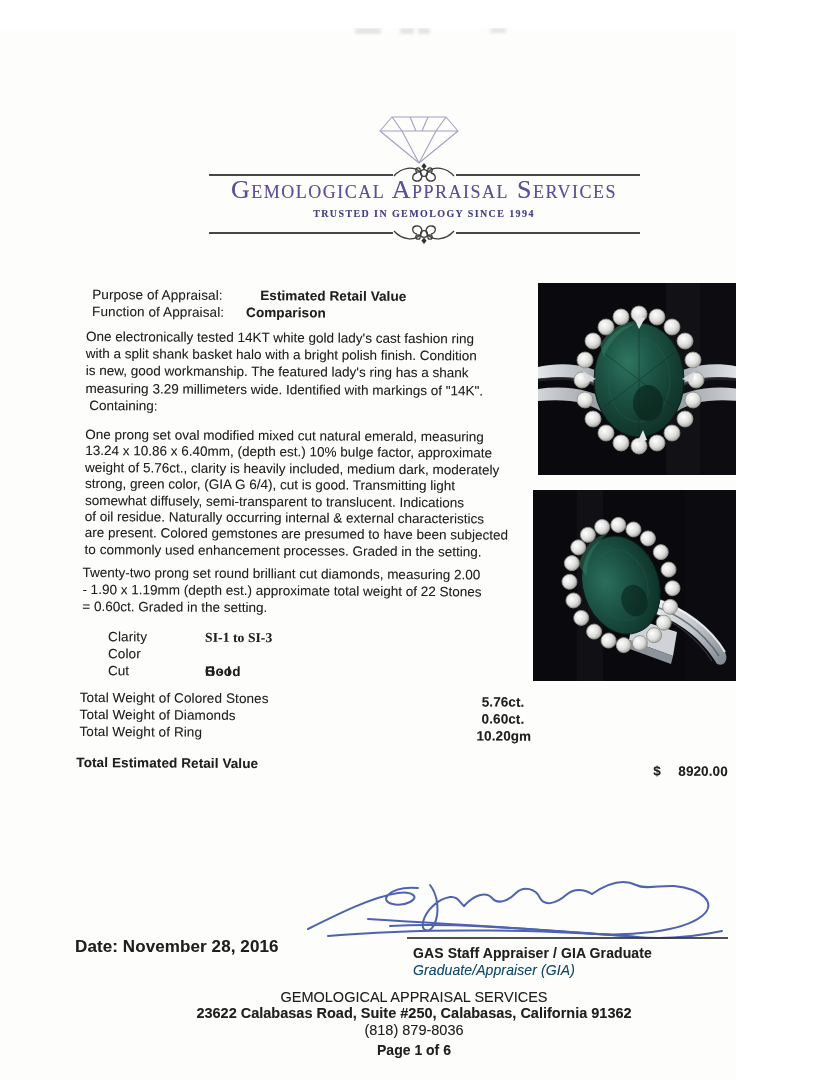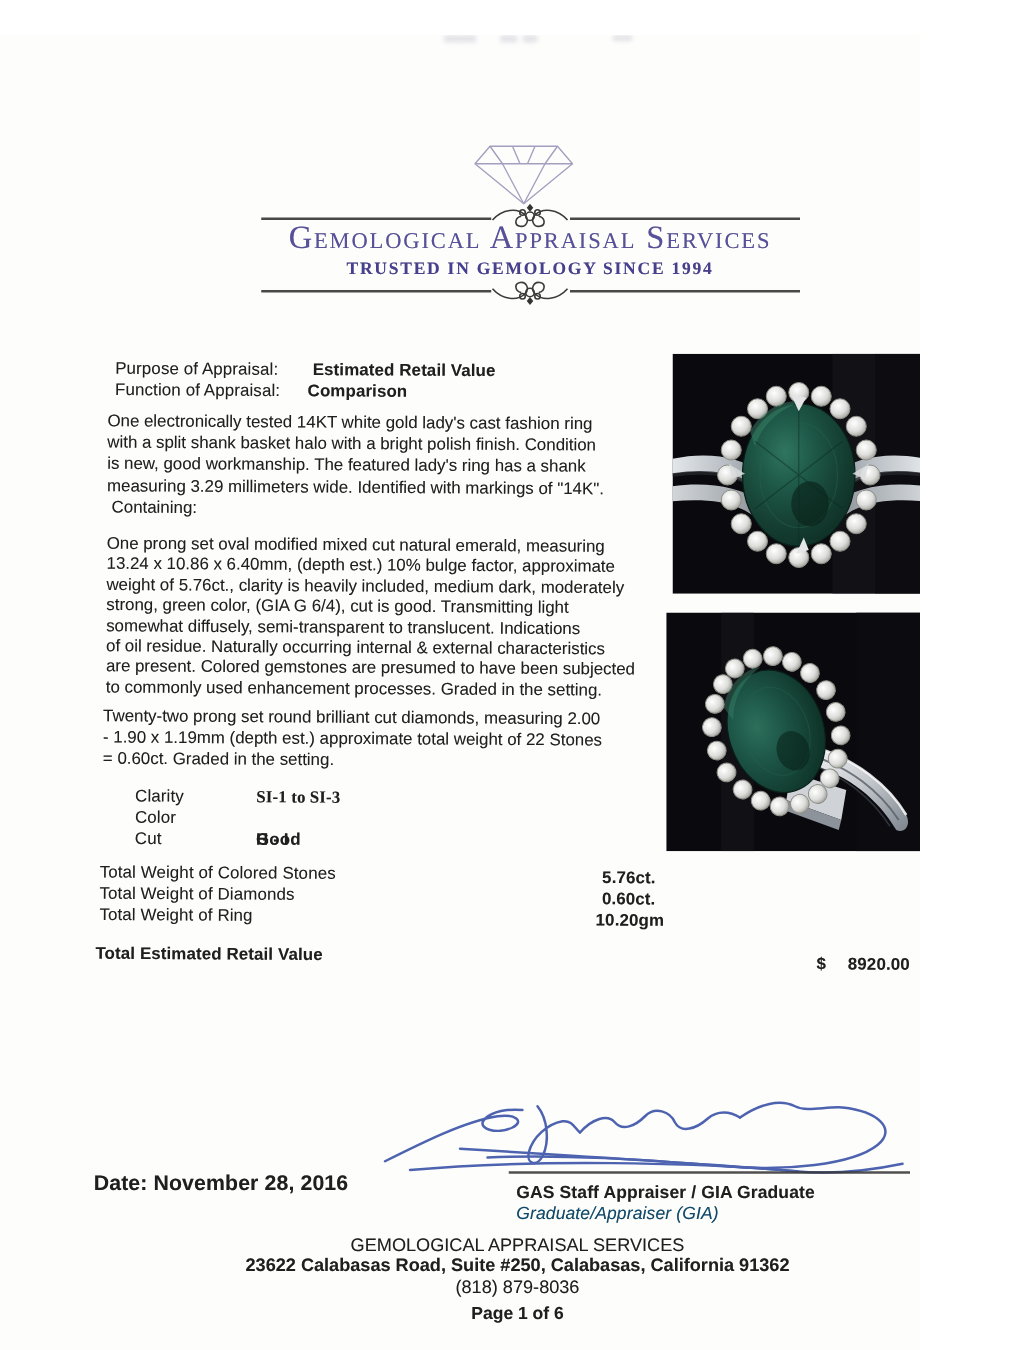--- a/index.html
+++ b/index.html
@@ -15,21 +15,21 @@
   .i{font-style:italic;}
   .para{position:absolute;white-space:pre-wrap;font-size:13.5px;line-height:17.2px;width:486px;}
   .para.tight{line-height:16.4px;}
   .rule{position:absolute;height:2px;background:#2f2f2f;opacity:.88;}
   .serif{font-family:"Liberation Serif",serif;}
   .doc-title{
     font-variant:small-caps;font-size:26px;letter-spacing:1.5px;color:#57509c;
     width:450px;text-align:center;font-weight:500;
   }
   .doc-subtitle{
-    font-size:14px;letter-spacing:1.4px;color:#474090;width:450px;text-align:center;font-weight:600;
+    font-size:10px;letter-spacing:1.4px;color:#474090;width:450px;text-align:center;font-weight:600;
   }
   .content{position:absolute;left:0;top:0;width:829px;height:1080px;transform:rotate(.35deg);transform-origin:86px 300px;}
   .footer-line{position:absolute;left:14px;width:800px;text-align:center;font-size:14.5px;white-space:nowrap;}
   .smudge{position:absolute;top:0;height:6px;background:#dcdce1;filter:blur(1.5px);opacity:.75;border-radius:2px;}
   svg{display:block;}
   .sigline{background:#383838;}
 </style>
 </head>
 <body>
 
@@ -76,21 +76,21 @@
       <path d="M62,15 C54,6 42,5 36,11 C32,15 35,21 40,20 C45,19 44,13 39,12"></path>
       <circle cx="32" cy="12" r="3.4"></circle>
       <circle cx="26" cy="9" r="2.2"></circle>
       <circle cx="38" cy="9" r="2.2"></circle>
     </svg>
   </div>
 
   <div class="content">
 
     <div class="abs t" style="left:92px;top:258px;">Purpose of Appraisal:</div>
-    <div class="abs t b" style="left:250px;top:258px;">Estimated Retail Value</div>
+    <div class="abs t b" style="left:260px;top:258px;">Estimated Retail Value</div>
     <div class="abs t" style="left:92px;top:275px;">Function of Appraisal:</div>
     <div class="abs t b" style="left:246px;top:275px;">Comparison</div>
 
     <div class="para" style="left:86px;top:300px;">One electronically tested 14KT white gold lady's cast fashion ring
 with a split shank basket halo with a bright polish finish. Condition
 is new, good workmanship. The featured lady's ring has a shank
 measuring 3.29 millimeters wide. Identified with markings of "14K".
  Containing:</div>
     <div class="para tight" style="left:86px;top:399px;">One prong set oval modified mixed cut natural emerald, measuring
 13.24 x 10.86 x 6.40mm, (depth est.) 10% bulge factor, approximate

